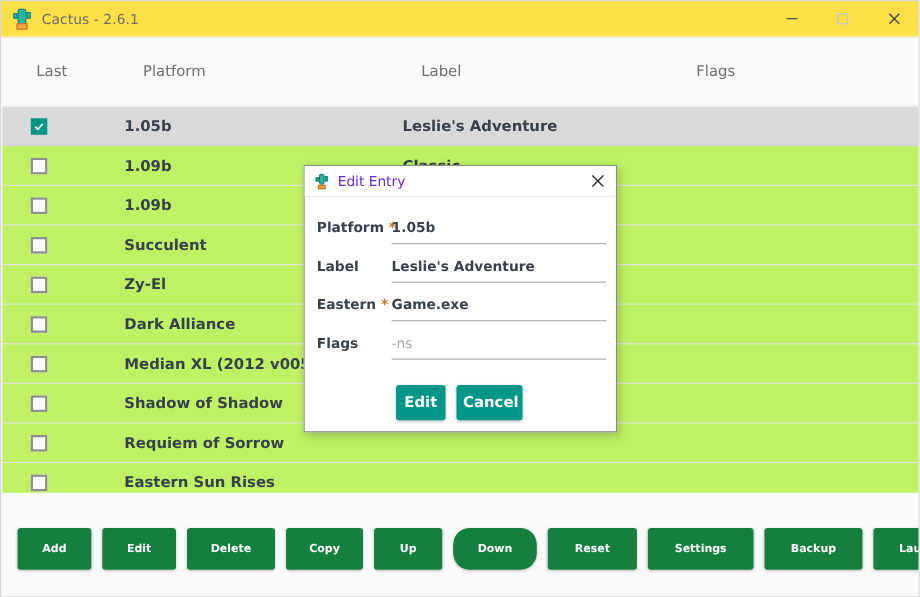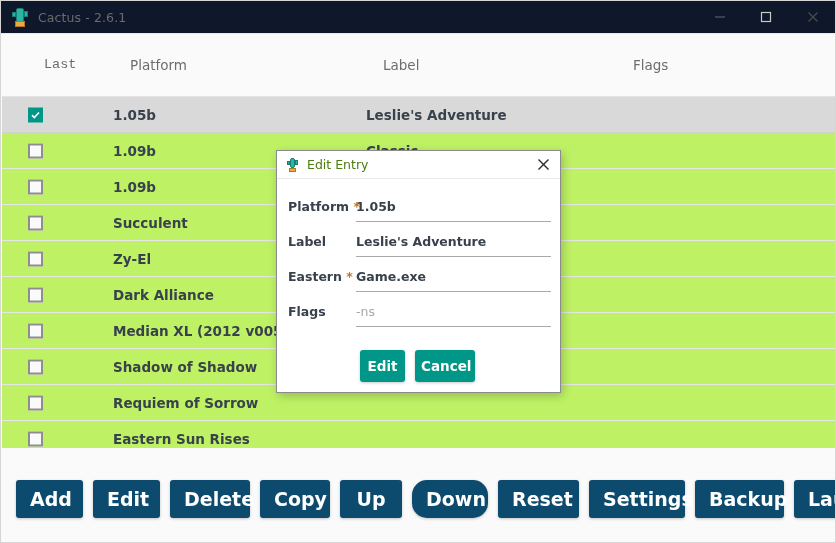--- a/index.html
+++ b/index.html
@@ -22,21 +22,21 @@
     background: #fafafa;
     overflow: hidden;
   }
 
   
   .titlebar {
     position: absolute;
     left: 0; top: 0;
     width: 836px;
     height: 33px;
-    background: #0f172a;
+    background: #fde047;
     border-bottom: 1px solid #eaeaea;
     display: flex;
     align-items: center;
     box-sizing: border-box;
   }
   .title-icon {
     width: 18px;
     height: 20px;
     margin-left: 10px;
     margin-right: 9px;
@@ -75,21 +75,21 @@
     box-sizing: border-box;
   }
   .th {
     position: absolute;
     top: 22px;
     font-size: 13.5px;
     color: #6d6d6d;
     font-weight: 400;
     white-space: nowrap;
   }
-  .th-last { left: 42px; font-family: Liberation Mono, monospace; }
+  .th-last { left: 31px; }
   .th-platform { left: 128px; }
   .th-label { left: 381px; }
   .th-flags { left: 631px; }
 
   
   .table-body {
     position: absolute;
     left: 1px; top: 96px;
     width: 834px;
     height: 353px;
@@ -179,26 +179,26 @@
     left: 0;
     top: 32px;
     width: 834px;
     display: flex;
     align-items: center;
     padding: 0 14px;
     box-sizing: border-box;
     gap: 10px;
   }
   .mbtn {
-    background: #0c4a6e;
+    background: #15803d;
     color: #ffffff;
     border: none;
     border-radius: 3px;
     font-family: "DejaVu Sans", sans-serif;
-    font-size: 19px;
+    font-size: 10px;
     font-weight: bold;
     height: 38px;
     padding: 0 14px;
     min-width: 62px;
     box-shadow: 0 1px 3px rgba(0,0,0,0.22);
     white-space: nowrap;
     box-sizing: border-box;
     flex: 0 0 auto;
   }
   .mbtn.w-add { width: 67px; }
@@ -237,21 +237,21 @@
   .dlg-icon {
     width: 13px;
     height: 15px;
     margin-left: 9px;
     margin-right: 8px;
     position: relative;
     flex: 0 0 auto;
   }
   .dlg-title-text {
     font-size: 12.5px;
-    color: #4d7c0f;
+    color: #6d28d9;
   }
   .dlg-close {
     margin-left: auto;
     width: 34px;
     height: 28px;
     display: flex;
     align-items: center;
     justify-content: center;
     color: #333;
   }

